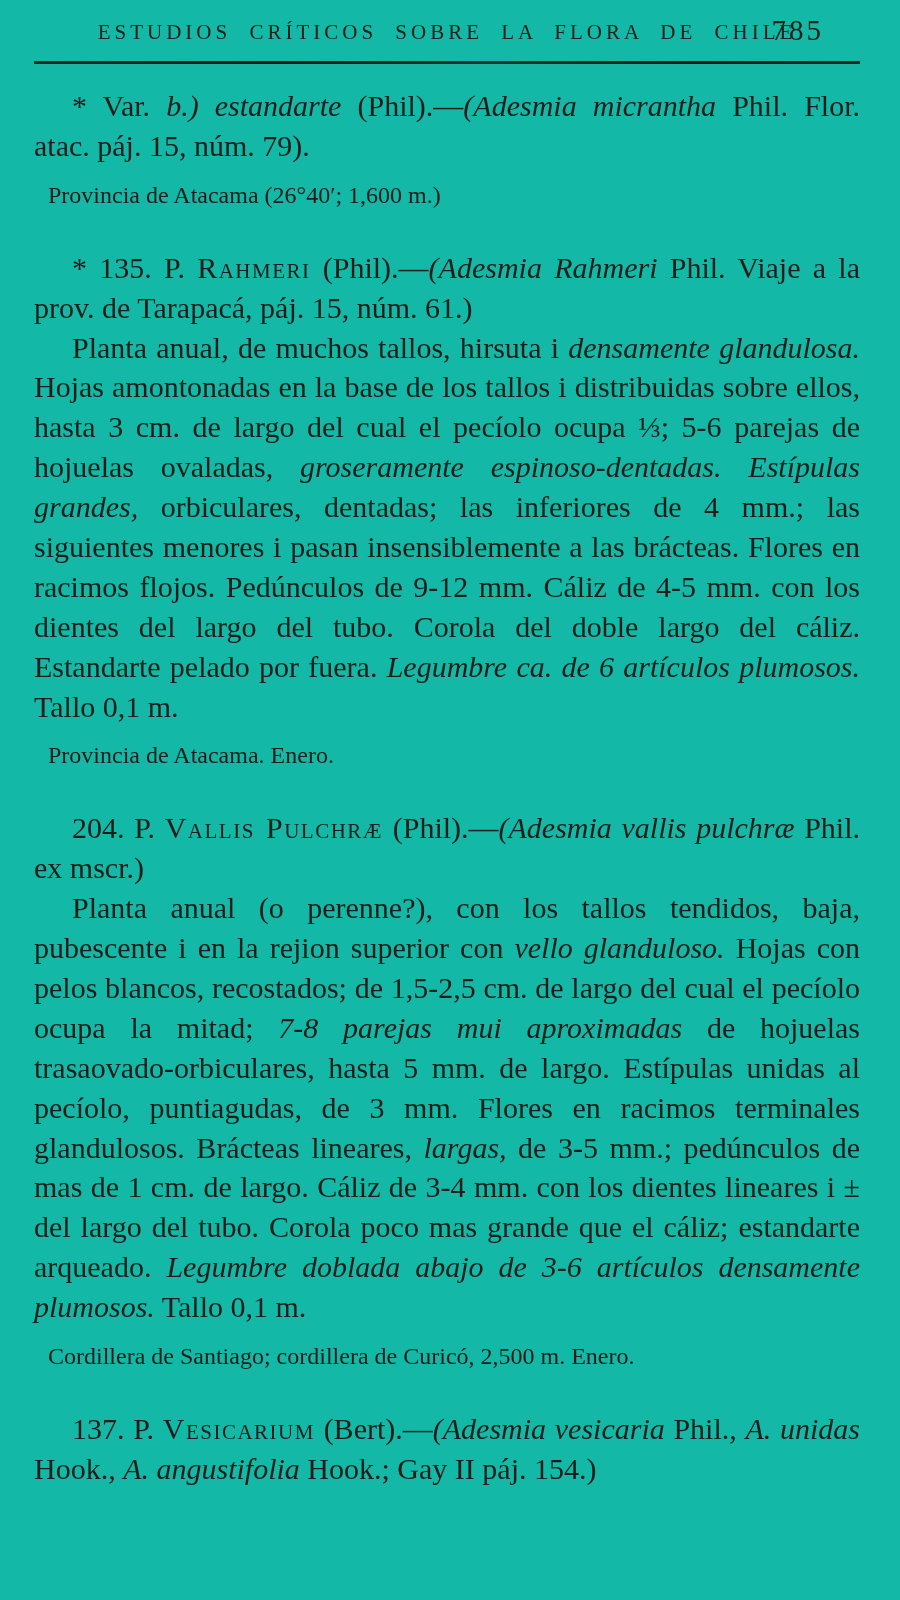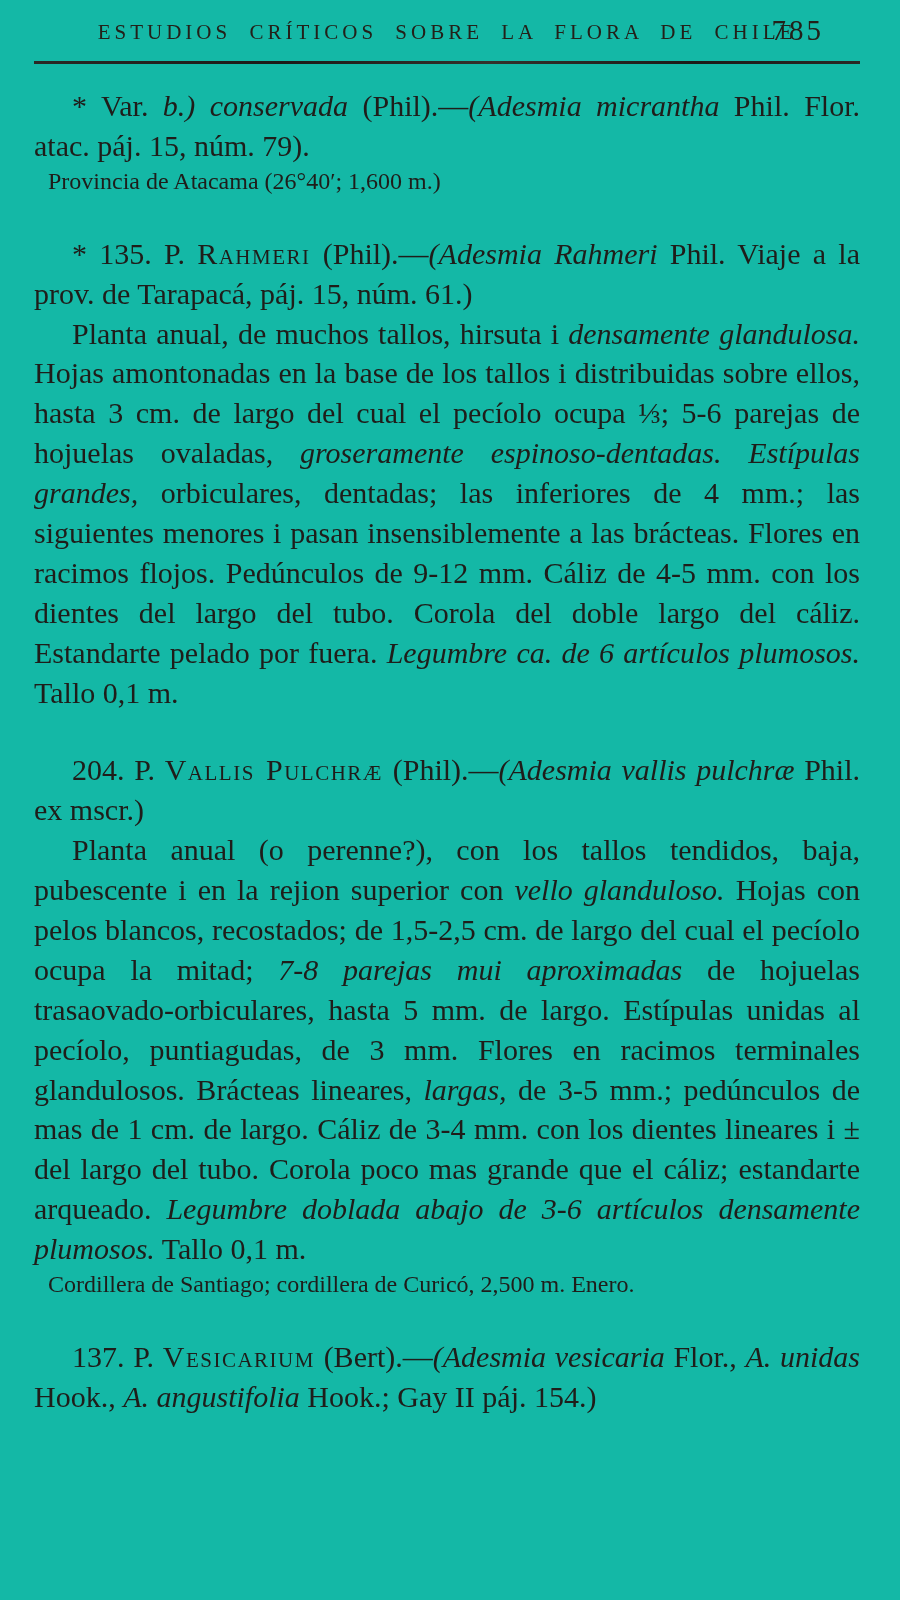--- a/index.html
+++ b/index.html
@@ -58,38 +58,40 @@
     text-indent: 38px;
     color: #1f1d1a;
   }
   .block.heading {
     margin-top: 38px;
   }
   .block.locality {
     font-size: 24px;
     line-height: 1.25;
     text-indent: 14px;
+    margin-top: 14px;
     margin-bottom: 8px;
     text-align: left;
   }
   .run-i { font-style: italic; }
   .run-sc { font-variant: small-caps; letter-spacing: 1.5px; }
 </style>
 </head>
 <body>
 
 <div class="page">
   <div class="running-header">
     <span class="header-title">ESTUDIOS CRÍTICOS SOBRE LA FLORA DE CHILE</span>
     <span class="page-number">785</span>
   </div>
   <hr class="header-rule">
   <div class="page-body">
-      <p class="block paragraph"><span class="run-r">* Var. </span><span class="run-i">b.) conservada</span><span class="run-r"> (Phil).—</span><span class="run-i">(Adesmia micrantha</span><span class="run-r"> Phil. Flor. atac. páj. 15, núm. 79).</span></p>
+      <p class="block paragraph"><span class="run-r">* Var. </span><span class="run-i">b.) estandarte</span><span class="run-r"> (Phil).—</span><span class="run-i">(Adesmia micrantha</span><span class="run-r"> Phil. Flor. atac. páj. 15, núm. 79).</span></p>
       <p class="block locality"><span class="run-r">Provincia de Atacama (26°40′; 1,600 m.)</span></p>
       <p class="block heading"><span class="run-r">* 135. P. </span><span class="run-sc">Rahmeri</span><span class="run-r"> (Phil).—</span><span class="run-i">(Adesmia Rahmeri</span><span class="run-r"> Phil. Viaje a la prov. de Tarapacá, páj. 15, núm. 61.)</span></p>
       <p class="block paragraph"><span class="run-r">Planta anual, de muchos tallos, hirsuta i </span><span class="run-i">densamente glandulosa.</span><span class="run-r"> Hojas amontonadas en la base de los tallos i distribuidas sobre ellos, hasta 3 cm. de largo del cual el pecíolo ocupa ⅓; 5-6 parejas de hojuelas ovaladas, </span><span class="run-i">groseramente espinoso-dentadas.</span><span class="run-r"> </span><span class="run-i">Estípulas grandes,</span><span class="run-r"> orbiculares, dentadas; las inferiores de 4 mm.; las siguientes menores i pasan insensiblemente a las brácteas. Flores en racimos flojos. Pedúnculos de 9-12 mm. Cáliz de 4-5 mm. con los dientes del largo del tubo. Corola del doble largo del cáliz. Estandarte pelado por fuera. </span><span class="run-i">Legumbre ca. de 6 artículos plumosos.</span><span class="run-r"> Tallo 0,1 m.</span></p>
+      <p class="block locality"><span class="run-r">Provincia de Atacama. Enero.</span></p>
       <p class="block heading"><span class="run-r">204. P. </span><span class="run-sc">Vallis Pulchræ</span><span class="run-r"> (Phil).—</span><span class="run-i">(Adesmia vallis pulchræ</span><span class="run-r"> Phil. ex mscr.)</span></p>
       <p class="block paragraph"><span class="run-r">Planta anual (o perenne?), con los tallos tendidos, baja, pubescente i en la rejion superior con </span><span class="run-i">vello glanduloso.</span><span class="run-r"> Hojas con pelos blancos, recostados; de 1,5-2,5 cm. de largo del cual el pecíolo ocupa la mitad; </span><span class="run-i">7-8 parejas mui aproximadas</span><span class="run-r"> de hojuelas trasaovado-orbiculares, hasta 5 mm. de largo. Estípulas unidas al pecíolo, puntiagudas, de 3 mm. Flores en racimos terminales glandulosos. Brácteas lineares, </span><span class="run-i">largas,</span><span class="run-r"> de 3-5 mm.; pedúnculos de mas de 1 cm. de largo. Cáliz de 3-4 mm. con los dientes lineares i ± del largo del tubo. Corola poco mas grande que el cáliz; estandarte arqueado. </span><span class="run-i">Legumbre doblada abajo de 3-6 artículos densamente plumosos.</span><span class="run-r"> Tallo 0,1 m.</span></p>
       <p class="block locality"><span class="run-r">Cordillera de Santiago; cordillera de Curicó, 2,500 m. Enero.</span></p>
-      <p class="block heading"><span class="run-r">137. P. </span><span class="run-sc">Vesicarium</span><span class="run-r"> (Bert).—</span><span class="run-i">(Adesmia vesicaria</span><span class="run-r"> Flor., </span><span class="run-i">A. unidas</span><span class="run-r"> Hook., </span><span class="run-i">A. angustifolia</span><span class="run-r"> Hook.; Gay II páj. 154.)</span></p>
+      <p class="block heading"><span class="run-r">137. P. </span><span class="run-sc">Vesicarium</span><span class="run-r"> (Bert).—</span><span class="run-i">(Adesmia vesicaria</span><span class="run-r"> Phil., </span><span class="run-i">A. unidas</span><span class="run-r"> Hook., </span><span class="run-i">A. angustifolia</span><span class="run-r"> Hook.; Gay II páj. 154.)</span></p>
     </div>
 </div>
 
 </body></html>

